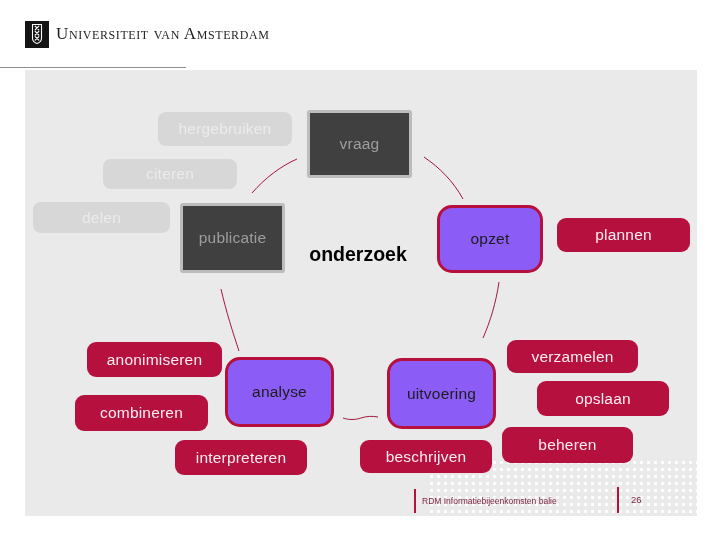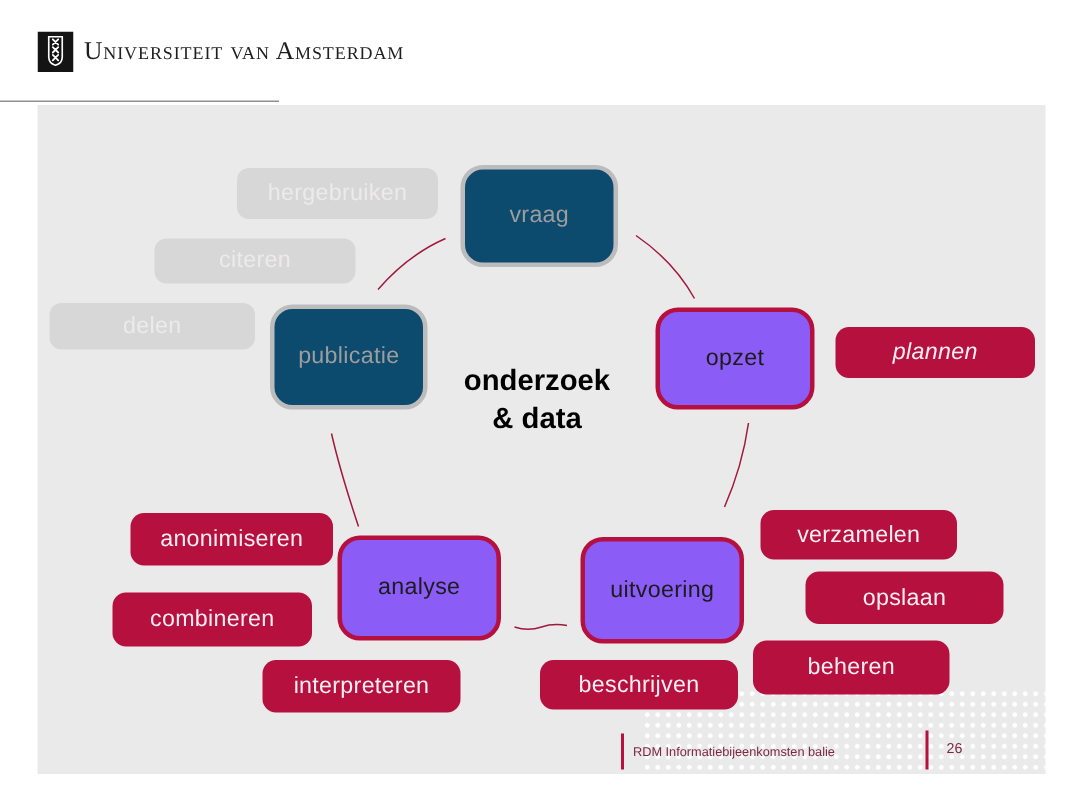--- a/index.html
+++ b/index.html
@@ -59,24 +59,24 @@
     color: #eceaea;
     border-radius: 8px;
   }
   .w-phase {              
     background: #8b5cf6;
     border: 3px solid #b5103e;
     color: #1c1c1c;
     border-radius: 15px;
   }
   .g-phase {              
-    background: #0c4a6e;
+    background: #404040;
     border: 3px solid #bcbcbc;
     color: #9d9d9d;
-    border-radius: 15px;
+    border-radius: 3px;
   }
 
   .center-title {
     left: 291px; top: 242px; width: 134px;
     text-align: center;
     font-size: 19.5px;
     font-weight: bold;
     color: #000000;
     line-height: 25px;
     z-index: 2;
@@ -153,21 +153,21 @@
 <div class="abs node w-phase" style="left:437px;top:205px;width:106px;height:68px;">
   <span>opzet</span>
 </div>
 <div class="abs node w-phase" style="left:387px;top:358px;width:109px;height:71px;">
   <span>uitvoering</span>
 </div>
 <div class="abs node w-phase" style="left:225px;top:357px;width:109px;height:70px;">
   <span>analyse</span>
 </div>
 
-<div class="abs node r-label" style="left:557px;top:218px;width:133px;height:34px;font-style:italic;">
+<div class="abs node r-label" style="left:557px;top:218px;width:133px;height:34px;">
   <span>plannen</span>
 </div>
 <div class="abs node r-label" style="left:507px;top:340px;width:131px;height:33px;">
   <span>verzamelen</span>
 </div>
 <div class="abs node r-label" style="left:537px;top:381px;width:132px;height:35px;">
   <span>opslaan</span>
 </div>
 <div class="abs node r-label" style="left:502px;top:427px;width:131px;height:36px;">
   <span>beheren</span>
@@ -180,19 +180,18 @@
 </div>
 <div class="abs node r-label" style="left:75px;top:395px;width:133px;height:36px;">
   <span>combineren</span>
 </div>
 <div class="abs node r-label" style="left:87px;top:342px;width:135px;height:35px;">
   <span>anonimiseren</span>
 </div>
 
 <div class="abs center-title">
   <div>onderzoek</div>
-  <div>&amp; data</div>
 </div>
 
 <div class="abs footer-bar footer-bar1"></div>
 <div class="abs footer-label">RDM Informatiebijeenkomsten balie</div>
 <div class="abs footer-bar footer-bar2"></div>
 <div class="abs footer-page">26</div>
 
 </body></html>

